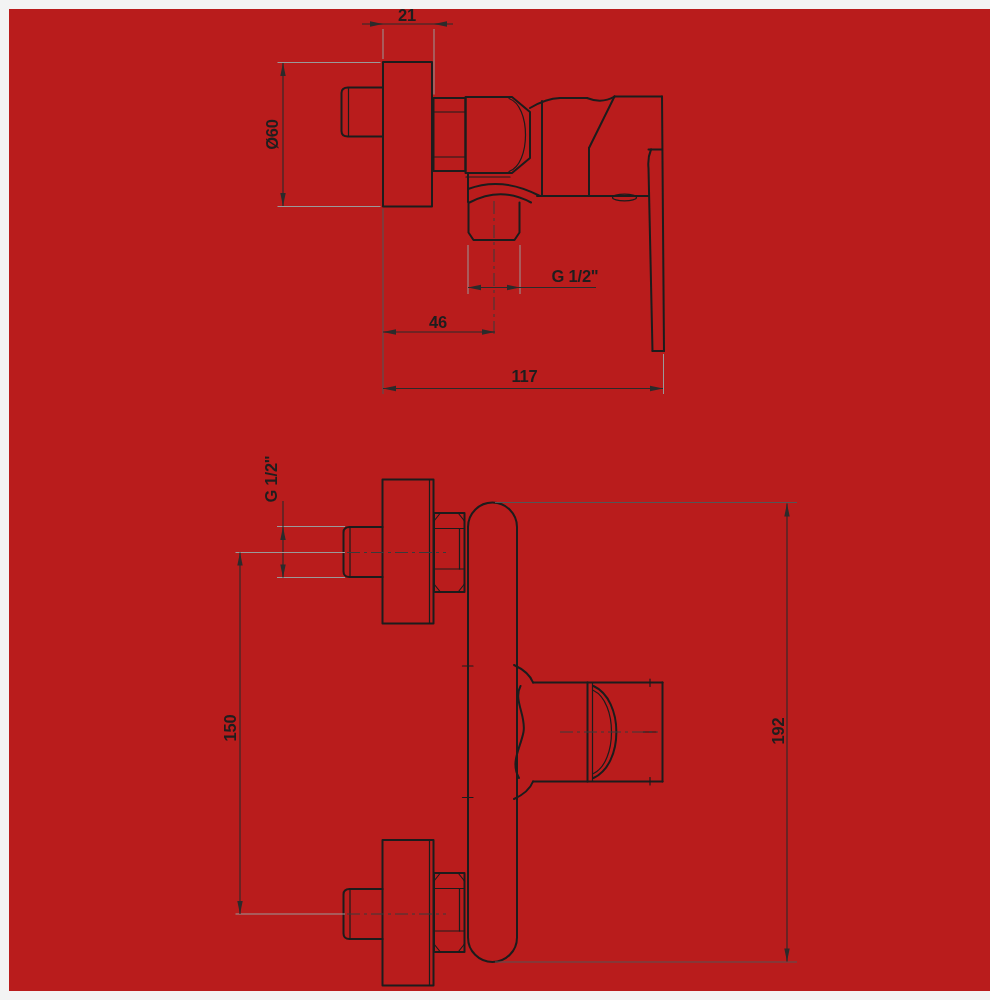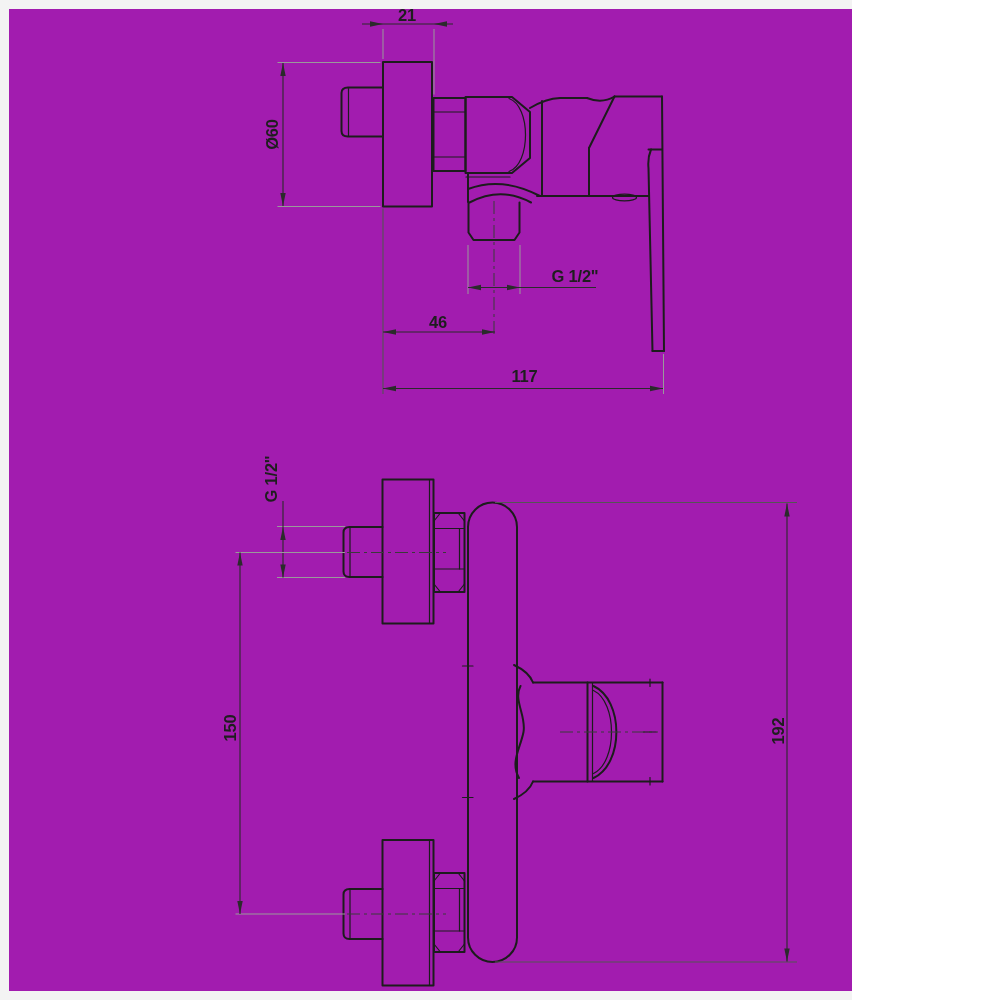--- a/index.html
+++ b/index.html
@@ -1,16 +1,16 @@
 <!DOCTYPE html>
 <html><head>
 <meta charset="utf-8">
 <style>
   html,body{margin:0;padding:0;background:#fff;}
-  .stage{width:852px;height:1000px;position:relative;background:#a21caf;overflow:hidden;}
+  .stage{width:990px;height:1000px;position:relative;background:#b91c1c;overflow:hidden;}
   svg{display:block;}
   .p  {fill:none;stroke:#1c1c1c;stroke-width:2;stroke-linejoin:round;stroke-linecap:round;}
   .p1 {fill:none;stroke:#1c1c1c;stroke-width:1.2;stroke-linejoin:round;stroke-linecap:round;}
   .d  {fill:none;stroke:#2b2b2b;stroke-width:1.1;}
   .e  {fill:none;stroke:#9a9a9a;stroke-width:1;}
   .e2 {fill:none;stroke:#555;stroke-width:1.1;}
   .cl {fill:none;stroke:#3a3a3a;stroke-width:1;stroke-dasharray:13 4 3 4;}
   .ar {fill:#2b2b2b;stroke:none;}
   .lbl{font-family:"Liberation Sans",sans-serif;font-size:16.5px;font-weight:700;fill:#1e1e1e;letter-spacing:-0.2px;text-anchor:middle;}
 </style>

